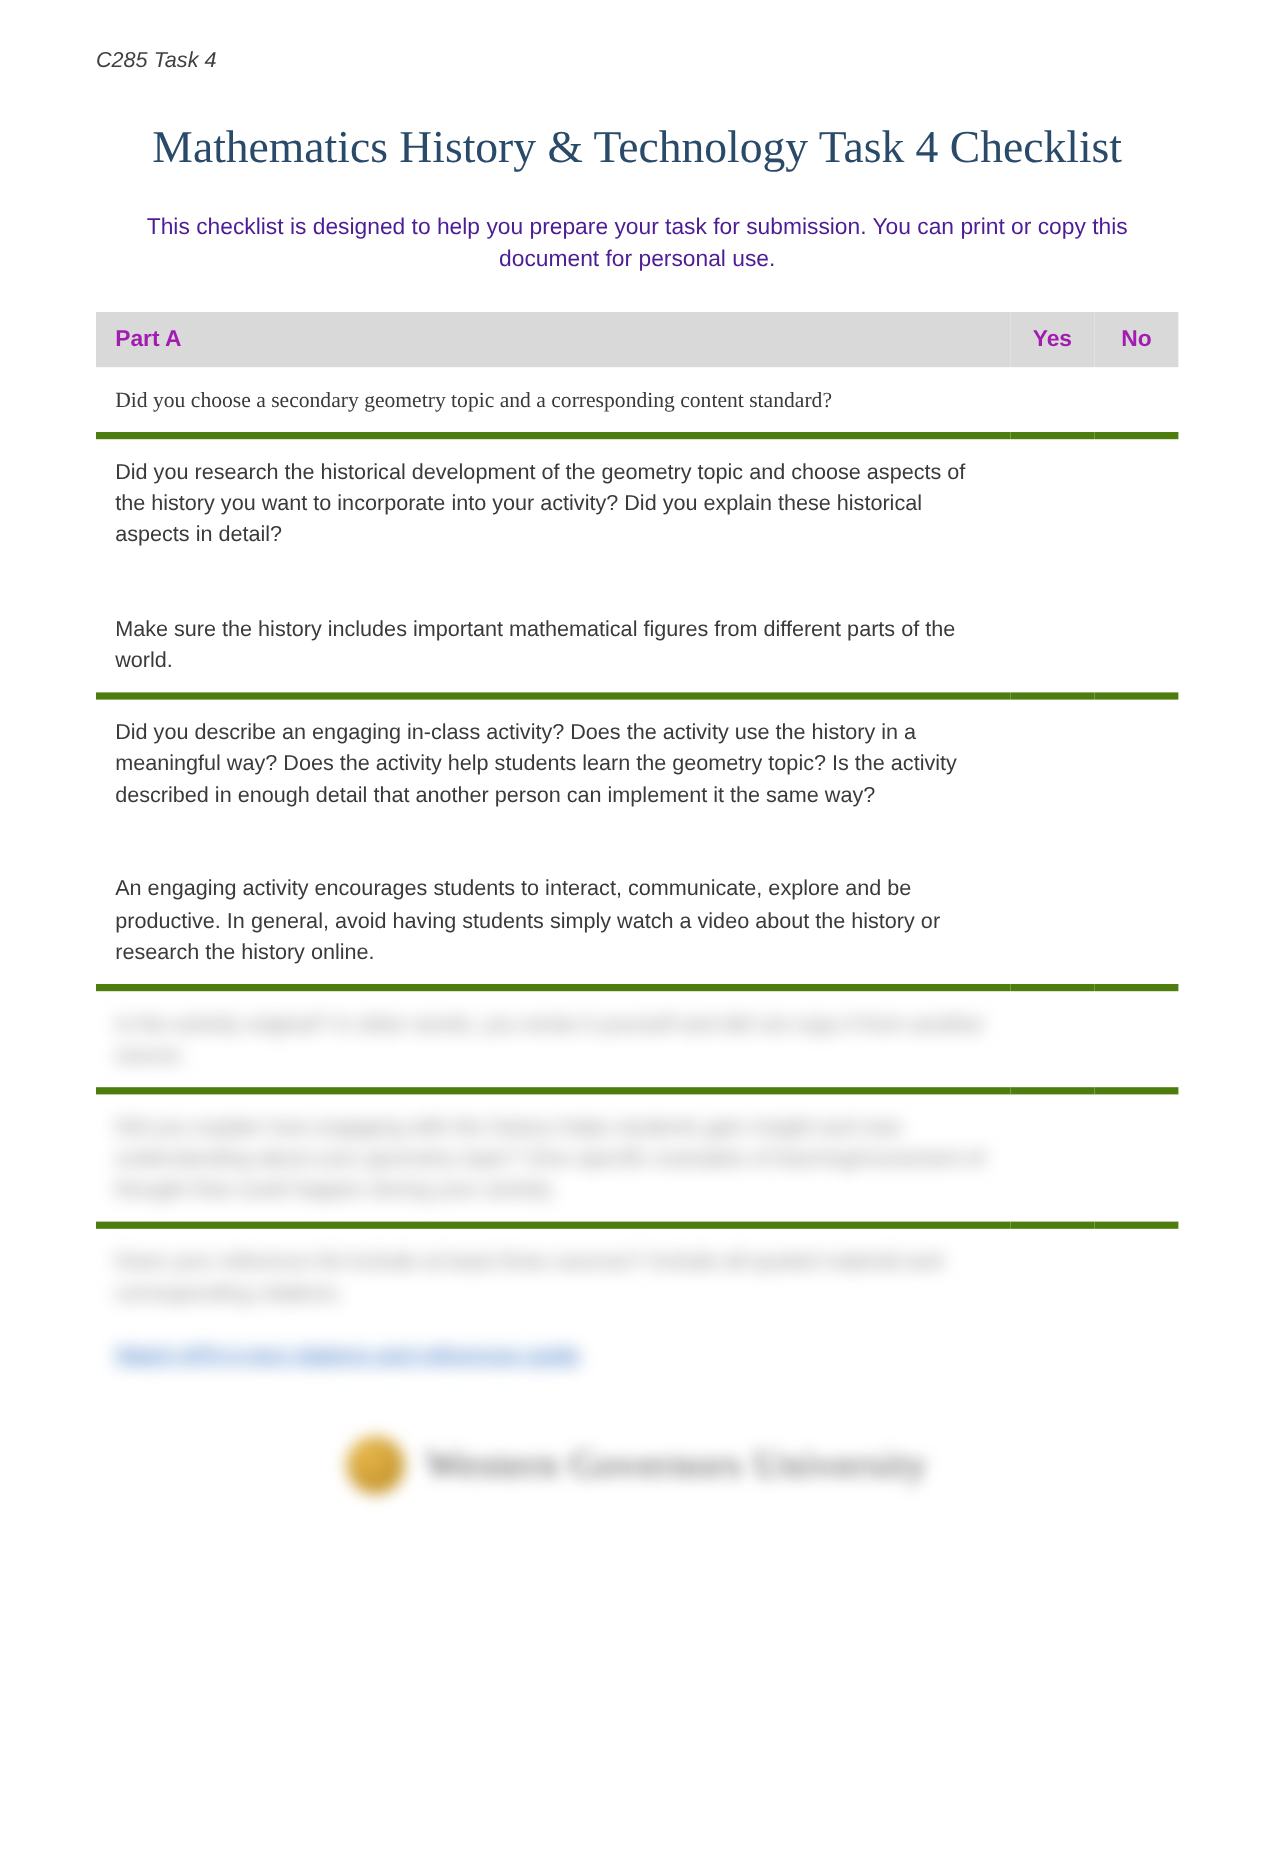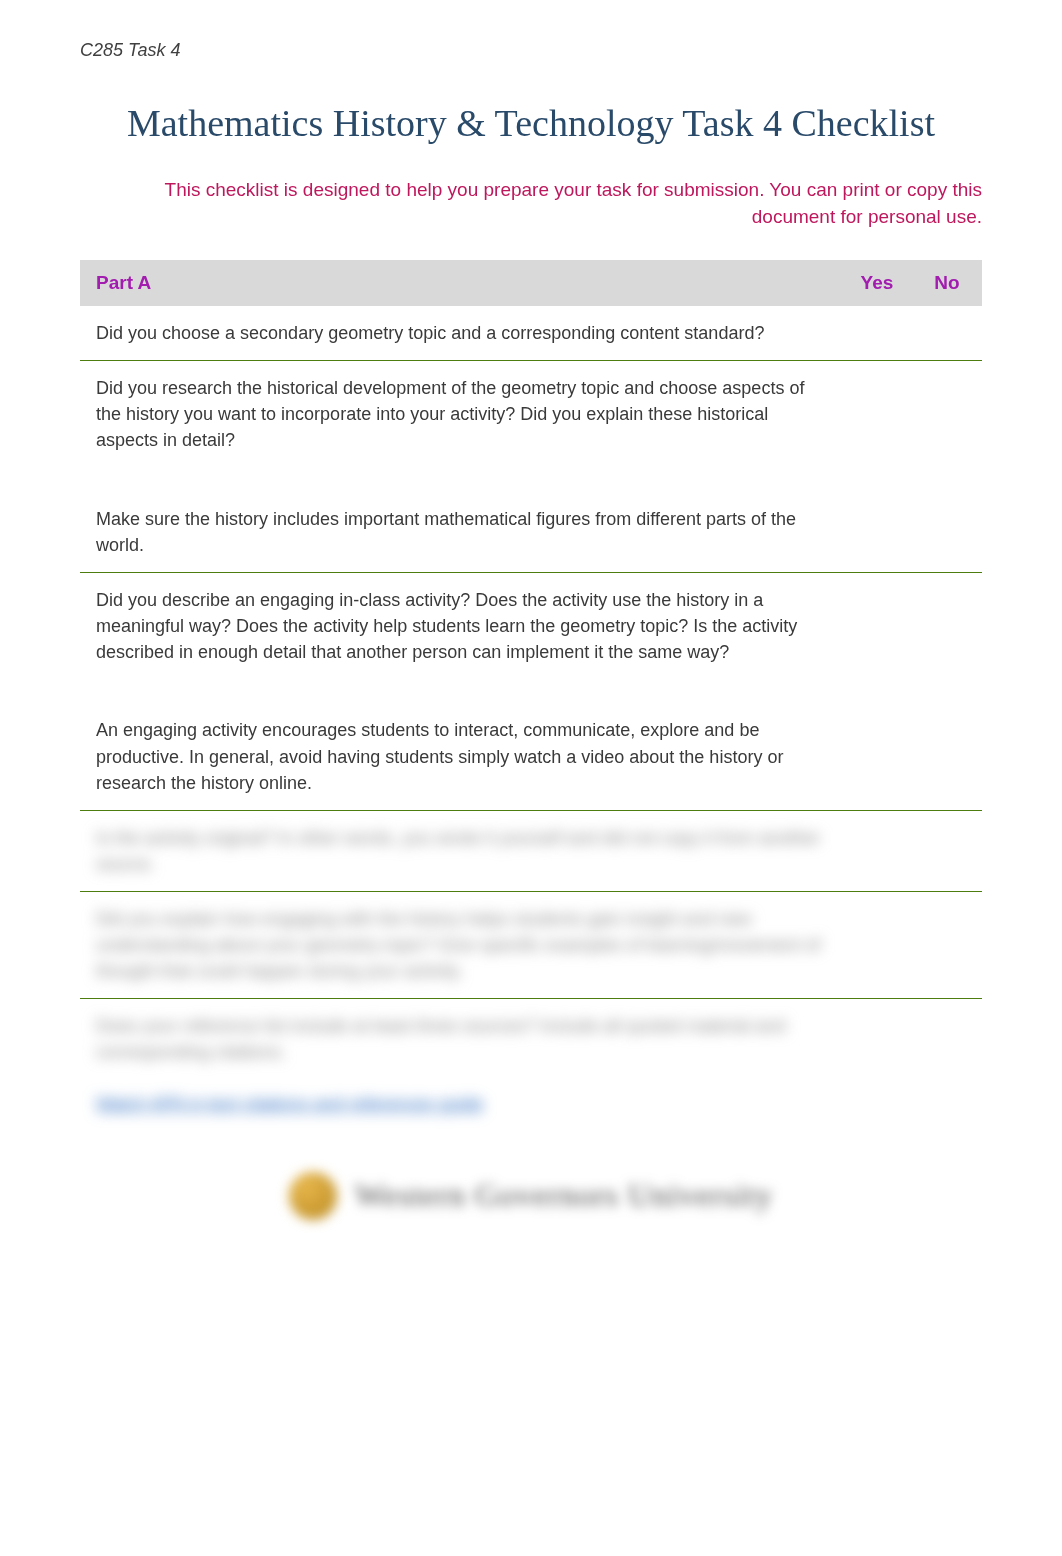--- a/index.html
+++ b/index.html
@@ -20,22 +20,22 @@
 .main-title {
   font-family: Georgia, 'Times New Roman', serif;
   font-size: 38px;
   font-weight: normal;
   color: #2a4a6a;
   text-align: center;
   margin-bottom: 32px;
 }
 .subtitle {
   font-size: 19px;
-  text-align: right;
-  color: #be185d;
+  text-align: center;
+  color: #4c1d95;
   margin-bottom: 30px;
   line-height: 1.4;
 }
 table.checklist {
   width: 100%;
   border-collapse: collapse;
   background: #ffffff;
 }
 table.checklist thead th {
   background: #d9d9d9;
@@ -48,24 +48,25 @@
 table.checklist thead th.yesno {
   width: 70px;
   text-align: center;
 }
 table.checklist tbody td {
   padding: 14px 16px;
   font-size: 18px;
   line-height: 1.45;
   color: #3a3a3a;
   vertical-align: top;
-  border-top: 1px solid #4d7c0f;
+  border-top: 6px solid #4d7c0f;
 }
 table.checklist tbody tr:first-child td {
   border-top: none;
+  font-family: Liberation Serif, serif;
 }
 table.checklist tbody td.yncell {
   width: 70px;
   padding: 14px 8px;
 }
 .blurred {
   filter: blur(7px);
   color: #888;
   user-select: none;
 }

